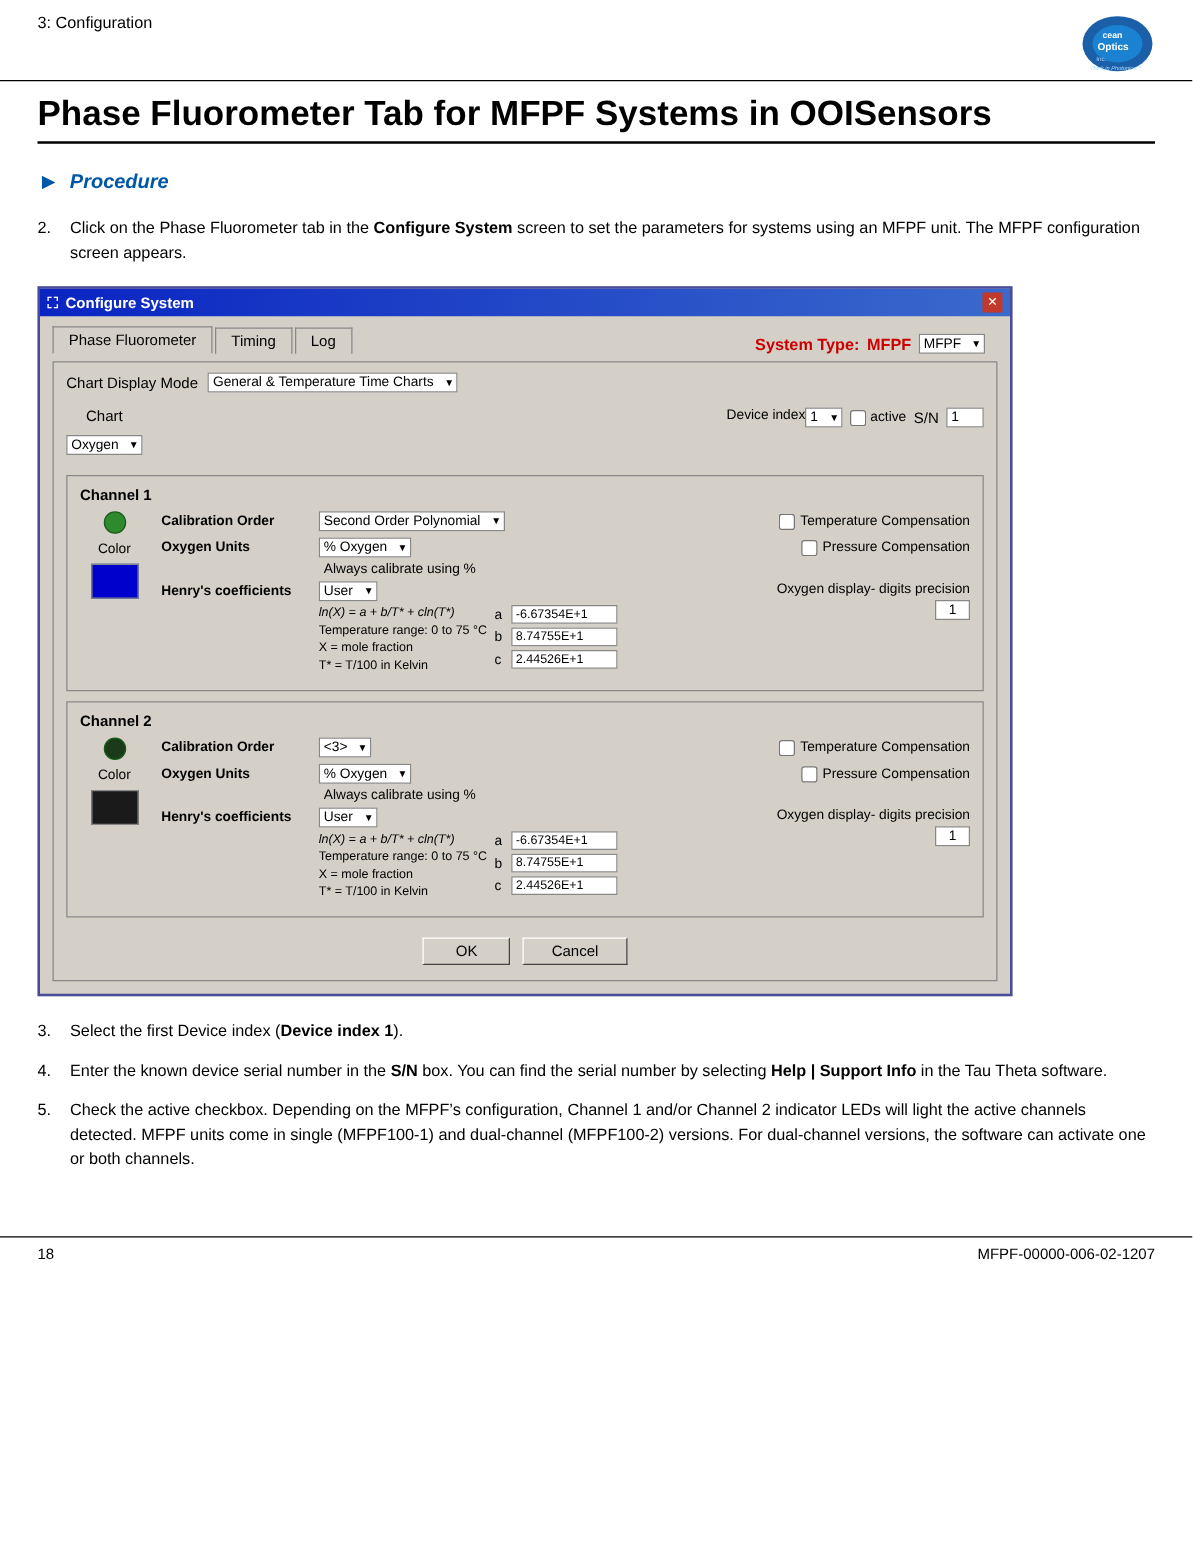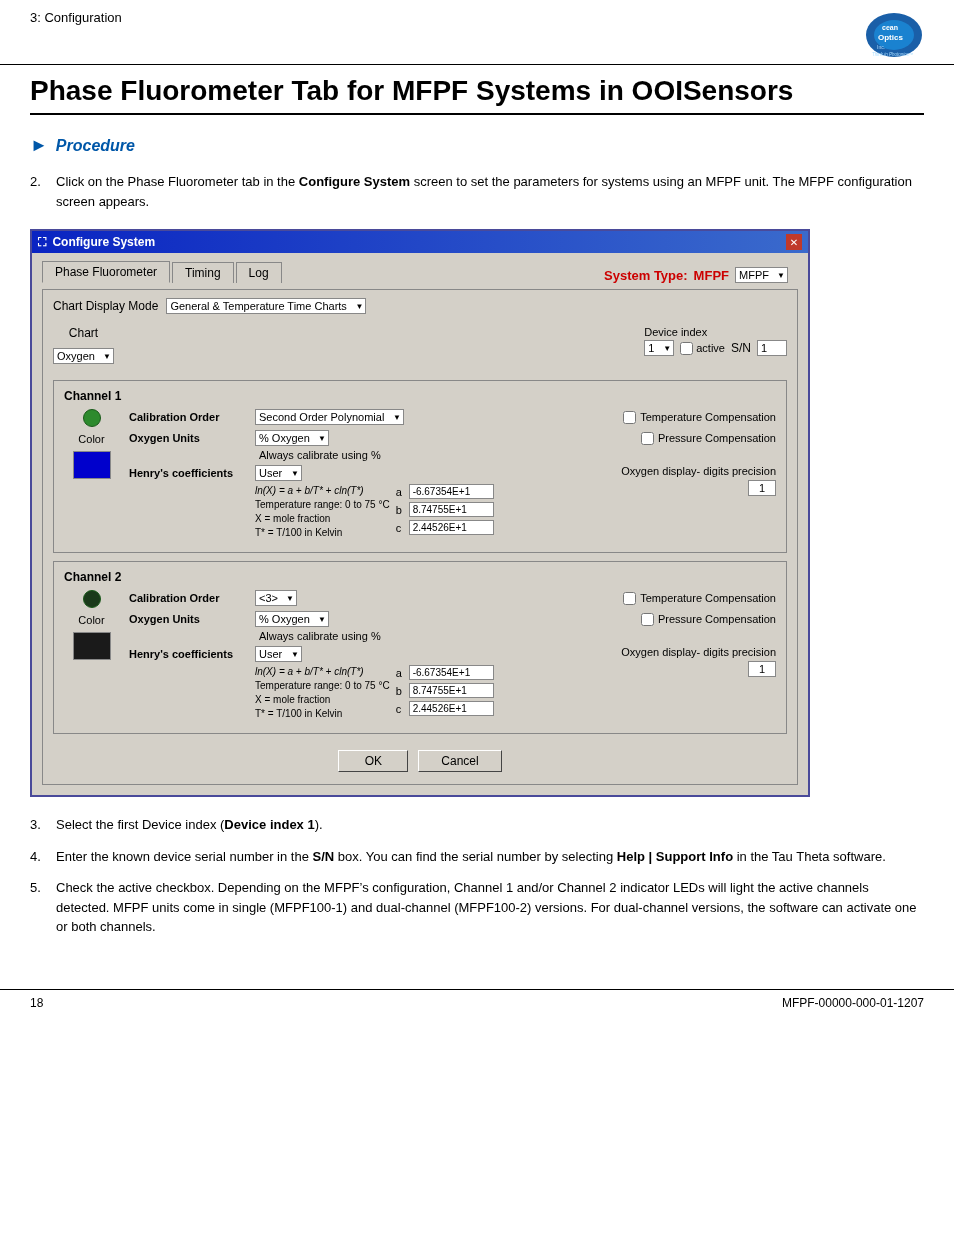--- a/index.html
+++ b/index.html
@@ -192,21 +192,21 @@
     .chart-row {
       display: flex;
       align-items: center;
       gap: 8px;
       margin-bottom: 6px;
       flex-direction: column;
     }
 
     .device-index-group {
       display: flex;
-      flex-direction: column;
+      flex-direction: row;
       align-items: flex-start;
       margin-left: 20px;
     }
     .device-index-label { font-size: 11px; margin-bottom: 2px; }
     .device-index-row {
       display: flex;
       align-items: center;
       gap: 6px;
     }
 
@@ -700,14 +700,14 @@
     <li>
       <span class="step-num">5.</span>
       <span>Check the active checkbox. Depending on the MFPF’s configuration, Channel 1 and/or Channel 2 indicator LEDs will light the active channels detected. MFPF units come in single (MFPF100-1) and dual-channel (MFPF100-2) versions. For dual-channel versions, the software can activate one or both channels.</span>
     </li>
   </ul>
 
 </div>
 
 <div class="doc-footer">
   <span>18</span>
-  <span>MFPF-00000-000-01-1207</span>
+  <span>MFPF-00000-006-02-1207</span>
 </div>
 
 </body></html>

